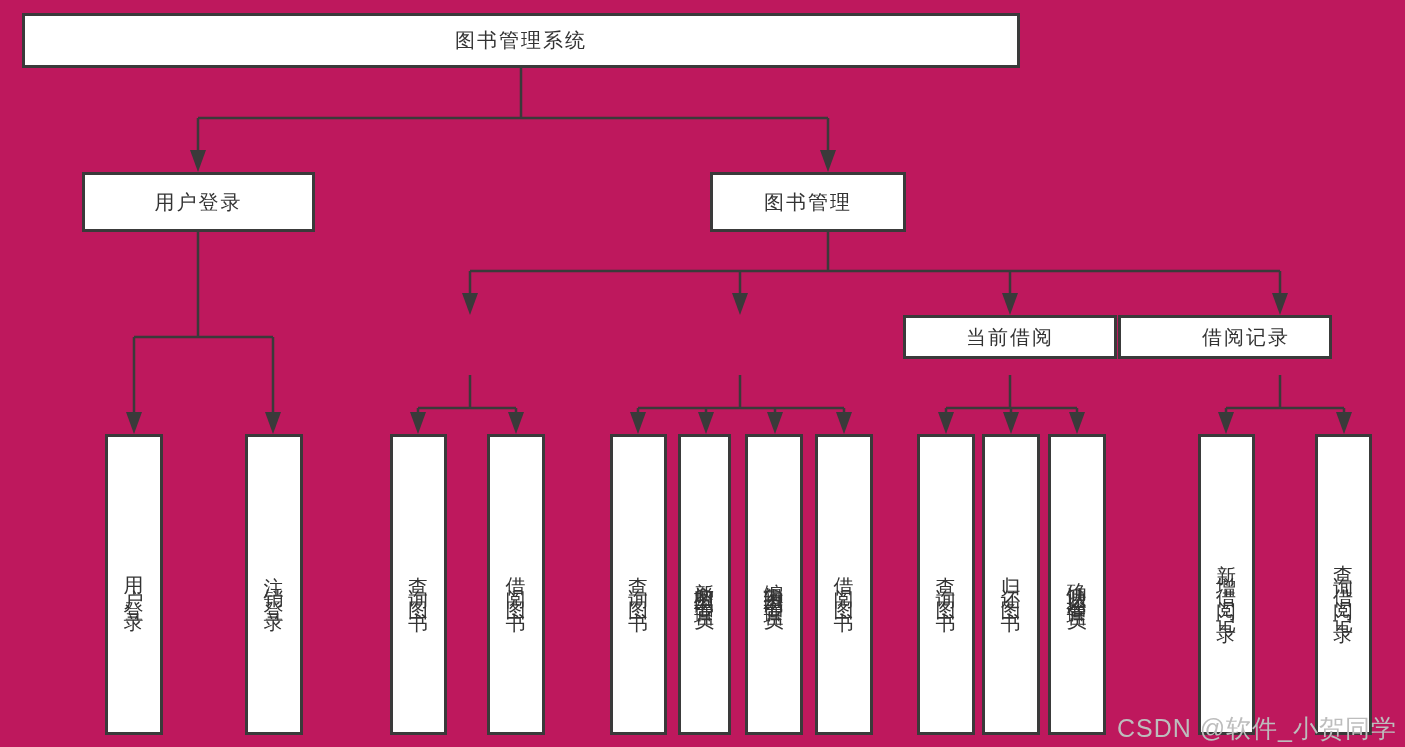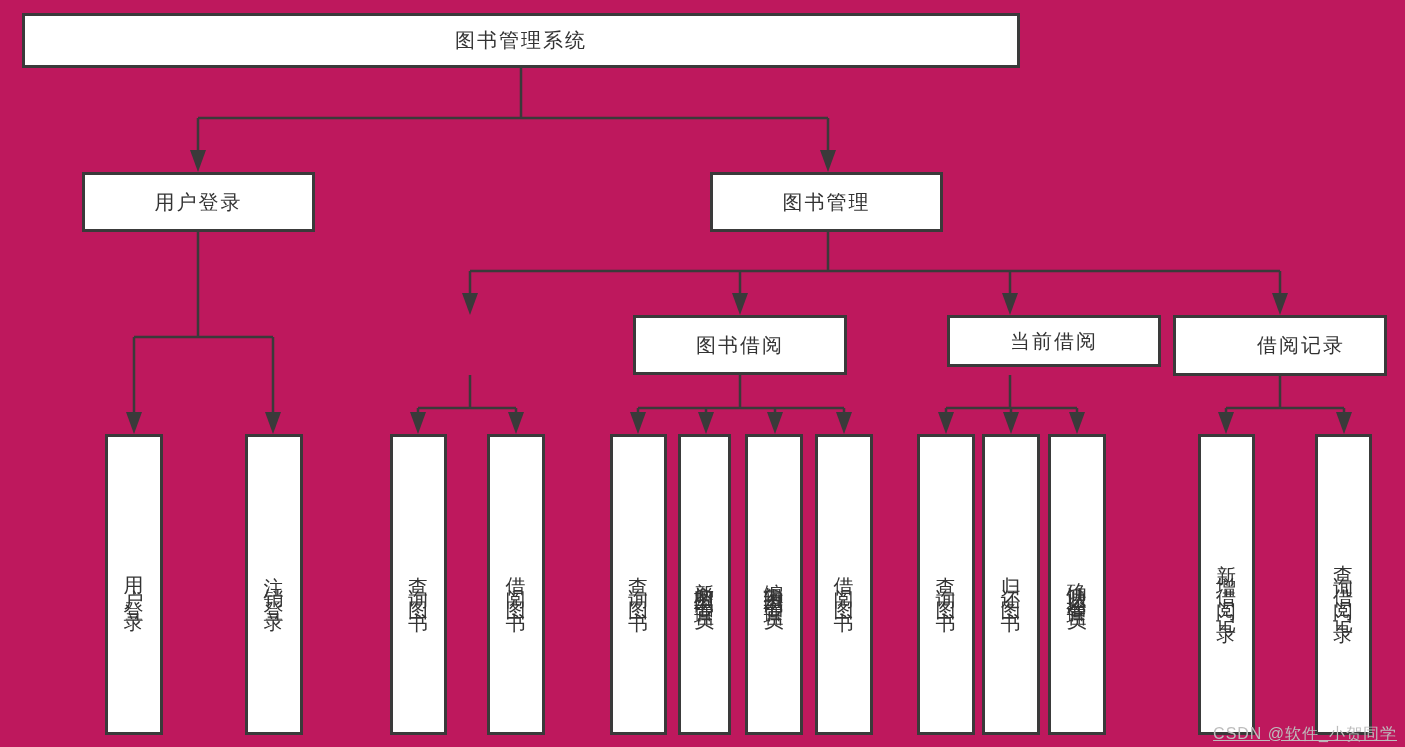--- a/index.html
+++ b/index.html
@@ -15,21 +15,21 @@
     font-size:20px;letter-spacing:2px;z-index:1;
   }
   .vbox{letter-spacing:0;}
   .vbox .vtext{
     writing-mode:vertical-rl;text-orientation:mixed;
     font-size:20px;letter-spacing:12px;color:#333;line-height:1;
   }
   .vbox .vtext.long{letter-spacing:4px;}
   .watermark{
     position:absolute;right:8px;bottom:2px;z-index:2;
-    font-size:16px;color:#bdbdbd;letter-spacing:1px;white-space:nowrap;text-decoration:underline;
+    font-size:25px;color:#bdbdbd;letter-spacing:1px;white-space:nowrap;
   }
 </style>
 </head>
 <body>
 
 <div class="canvas">
 
   <svg class="wires" width="1405" height="747" viewBox="0 0 1405 747">
     <g stroke="#3a3a3a" stroke-width="2.5" fill="none">
 
@@ -66,25 +66,24 @@
       <polygon points="1003,412 1019,412 1011,434"></polygon>
       <polygon points="1069,412 1085,412 1077,434"></polygon>
       <polygon points="1218,412 1234,412 1226,434"></polygon>
       <polygon points="1336,412 1352,412 1344,434"></polygon>
     </g>
   </svg>
 
   <div class="box" style="left:22px;top:13px;width:998px;height:55px;">图书管理系统</div>
 
   <div class="box" style="left:82px;top:172px;width:233px;height:60px;">用户登录</div>
-  <div class="box" style="left:710px;top:172px;width:233px;height:60px;">图书管理</div>
+  <div class="box" style="left:710px;top:172px;width:196px;height:60px;">图书管理</div>
 
-  <div class="box" style="left:633px;top:315px;width:214px;height:60px;">图书借阅</div>
-  <div class="box" style="left:903px;top:315px;width:214px;height:52px;margin-left:44px;">当前借阅</div>
-  <div class="box" style="left:1173px;top:315px;width:214px;height:61px;padding-left:42px;">借阅记录</div>
+  <div class="box" style="left:903px;top:315px;width:214px;height:44px;">当前借阅</div>
+  <div class="box" style="left:1118px;top:315px;width:214px;height:44px;padding-left:42px;">借阅记录</div>
 
   <div class="box vbox" style="left:105px;top:434px;width:58px;height:301px;">
     <span class="vtext">用户登录</span>
   </div>
   <div class="box vbox" style="left:245px;top:434px;width:58px;height:301px;">
     <span class="vtext">注销登录</span>
   </div>
 
   <div class="box vbox" style="left:390px;top:434px;width:57px;height:301px;">
     <span class="vtext">查询图书</span>

